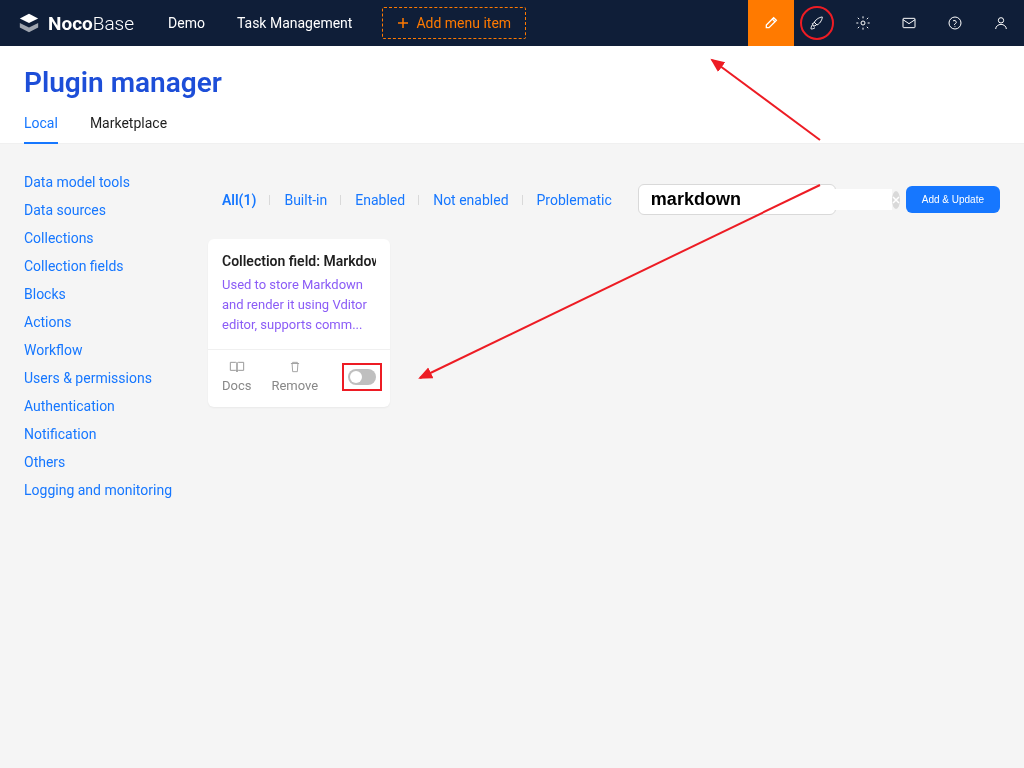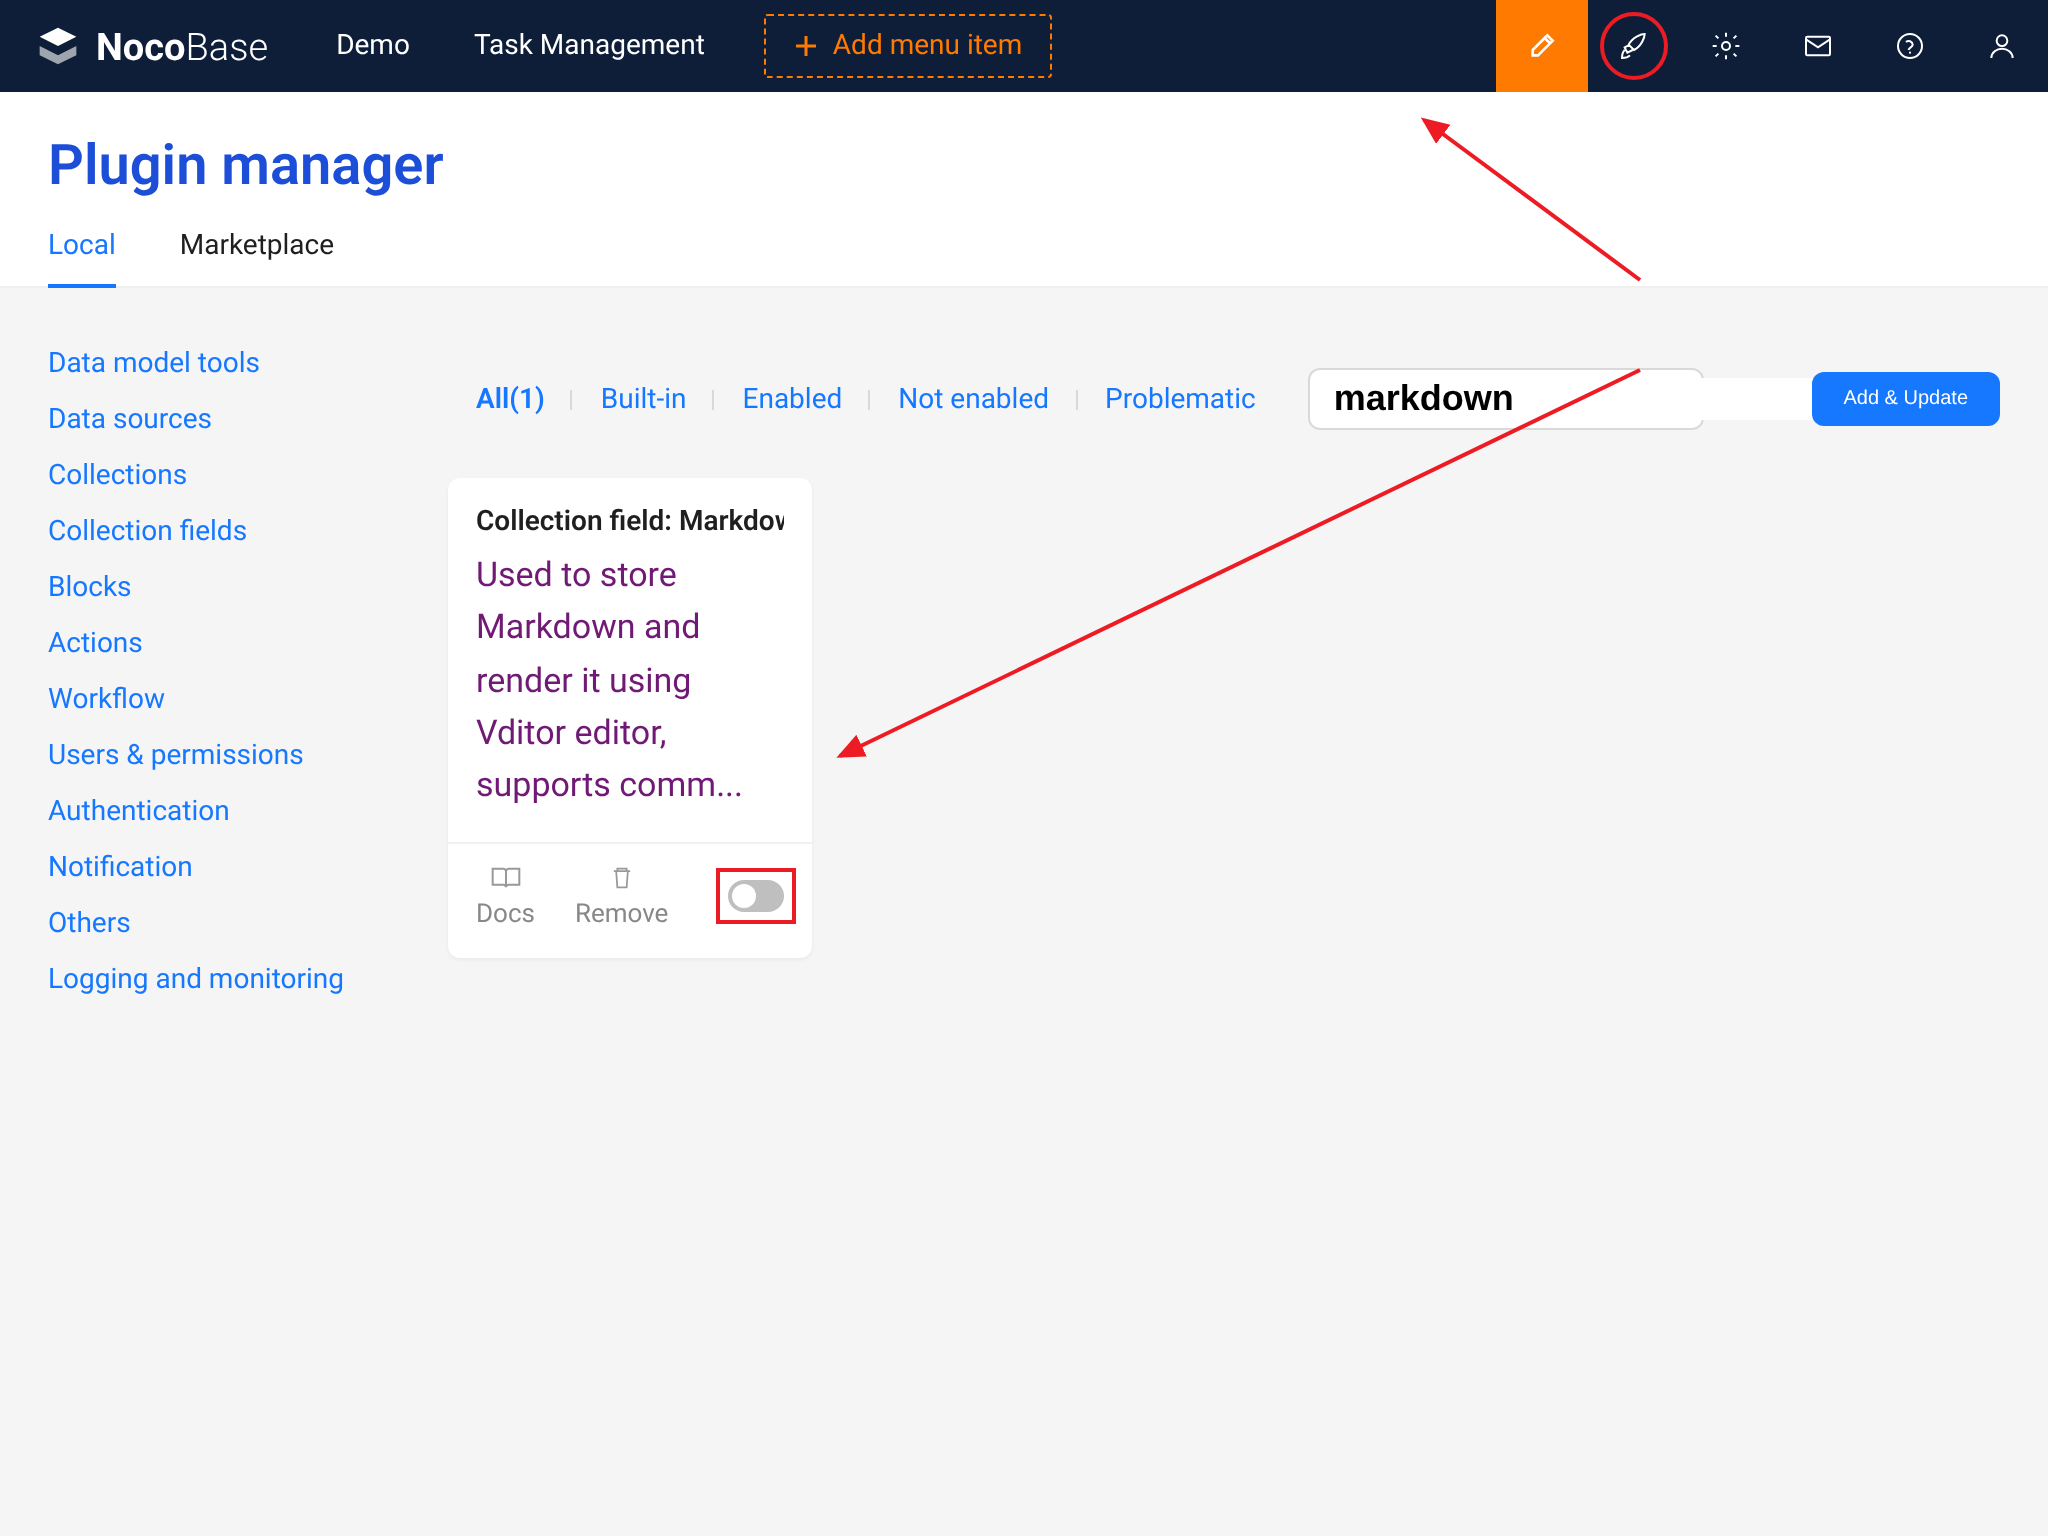--- a/index.html
+++ b/index.html
@@ -21,39 +21,39 @@
 
 
 .page-header { background: #fff; padding: 20px 24px 0; border-bottom: 1px solid #f0f0f0; }
 .page-title { font-size: 28px; font-weight: 600; color: #1d4ed8; margin-bottom: 16px; }
 .tabs { display: flex; gap: 32px; }
 .tab { padding: 0 0 12px; cursor: pointer; color: #1f1f1f; position: relative; }
 .tab.active { color: #1677ff; }
 .tab.active::after { content: ""; position: absolute; left: 0; right: 0; bottom: -1px; height: 2px; background: #1677ff; }
 
 
-.content { display: flex; padding: 24px; gap: 24px; }
+.content { display: flex; padding: 24px; gap: 8px; }
 .sidebar { width: 176px; flex-shrink: 0; }
 .sidebar-item { color: #1677ff; padding: 6px 0; cursor: pointer; font-size: 14px; }
 .main { flex: 1; }
 .filter-bar { display: flex; align-items: center; gap: 0; margin-bottom: 24px; margin-top: 16px; }
 .filter-tabs { display: flex; align-items: center; }
 .filter-tab { color: #1677ff; cursor: pointer; padding: 0 14px; position: relative; }
 .filter-tab.active { font-weight: 600; }
 .filter-tab:not(:last-child)::after { content: ""; position: absolute; right: 0; top: 3px; bottom: 3px; width: 1px; background: #d9d9d9; }
 .search-box { margin-left: 12px; display: flex; align-items: center; background: #fff; border: 1px solid #d9d9d9; border-radius: 6px; padding: 4px 8px 4px 12px; width: 198px; }
 .search-box input { border: none; outline: none; flex: 1; font-size: 18px; font-weight: bold; }
 .search-clear { width: 18px; height: 18px; background: #d9d9d9; border-radius: 50%; display: flex; align-items: center; justify-content: center; cursor: pointer; color: #fff; font-size: 10px; }
 .add-btn { margin-left: auto; background: #1677ff; color: #fff; border: none; border-radius: 6px; padding: 8px 16px; font-size: 10px; cursor: pointer; }
 
 
 .plugin-card { background: #fff; border-radius: 6px; width: 182px; box-shadow: 0 1px 2px rgba(0,0,0,0.05); }
 .card-body { padding: 14px; }
 .card-title { font-weight: 600; color: #1f1f1f; font-size: 14px; margin-bottom: 6px; white-space: nowrap; overflow: hidden; }
-.card-desc { color: #701a75; font-size: 17px; line-height: 1.55; }
+.card-desc { color: #8b5cf6; font-size: 13px; line-height: 1.55; }
 .card-footer { display: flex; align-items: center; padding: 10px 14px 14px; border-top: 1px solid #f0f0f0; }
 .card-action { display: flex; flex-direction: column; align-items: center; cursor: pointer; color: #888; font-size: 13px; margin-right: 20px; }
 .card-action svg { margin-bottom: 4px; }
 .toggle-wrap { margin-left: auto; position: relative; }
 .toggle { width: 28px; height: 16px; background: #bfbfbf; border-radius: 16px; position: relative; cursor: pointer; }
 .toggle::after { content: ""; position: absolute; width: 12px; height: 12px; background: #fff; border-radius: 50%; top: 2px; left: 2px; }
 .toggle-highlight { position: absolute; border: 2px solid #ed1c24; top: -6px; left: -6px; right: -6px; bottom: -6px; pointer-events: none; }
 
 
 .arrow { position: absolute; pointer-events: none; }

